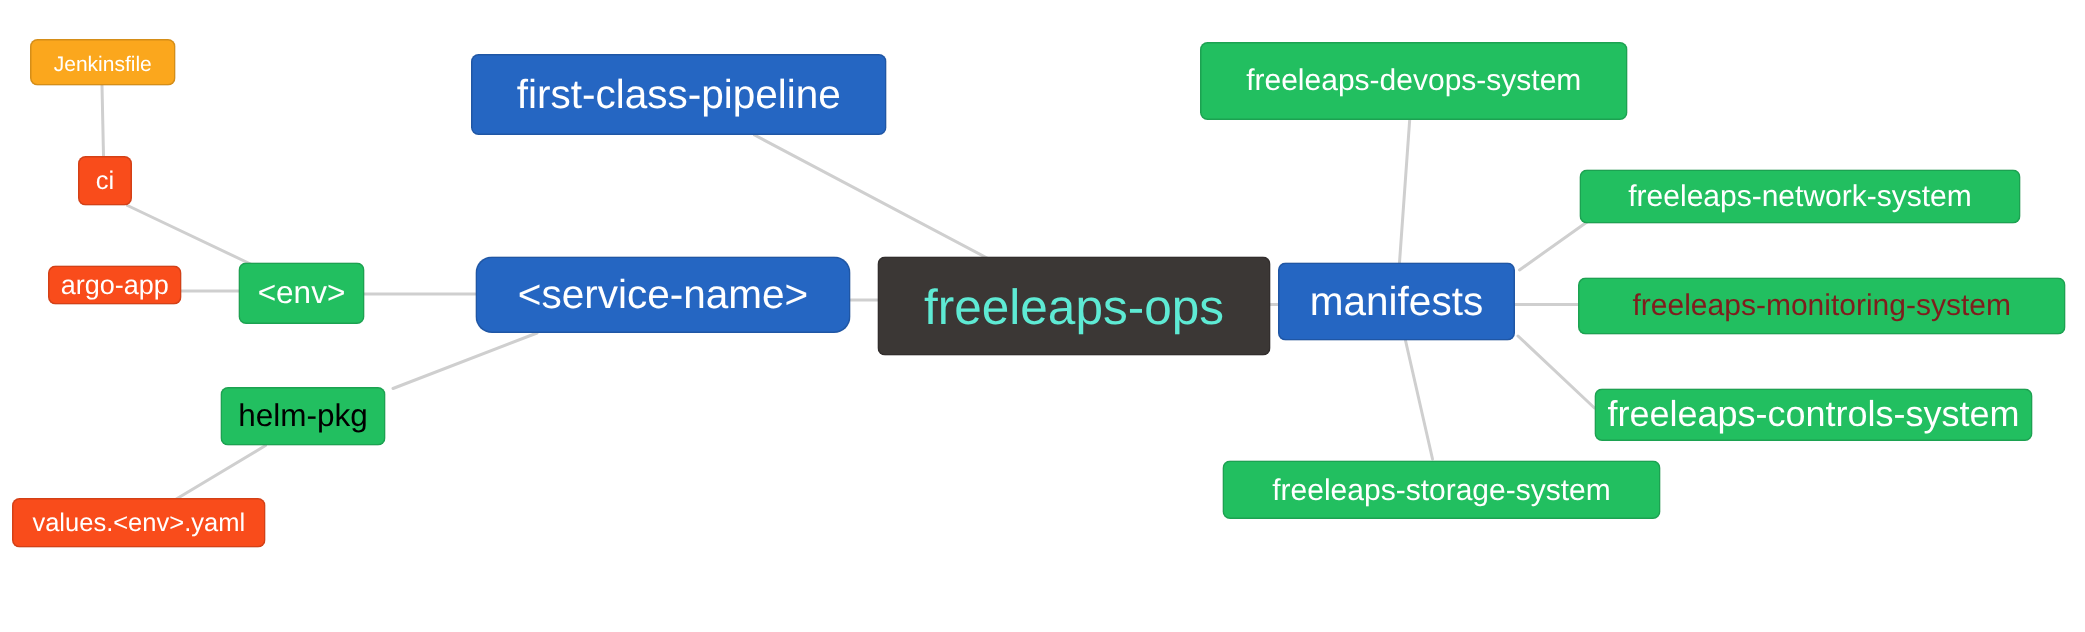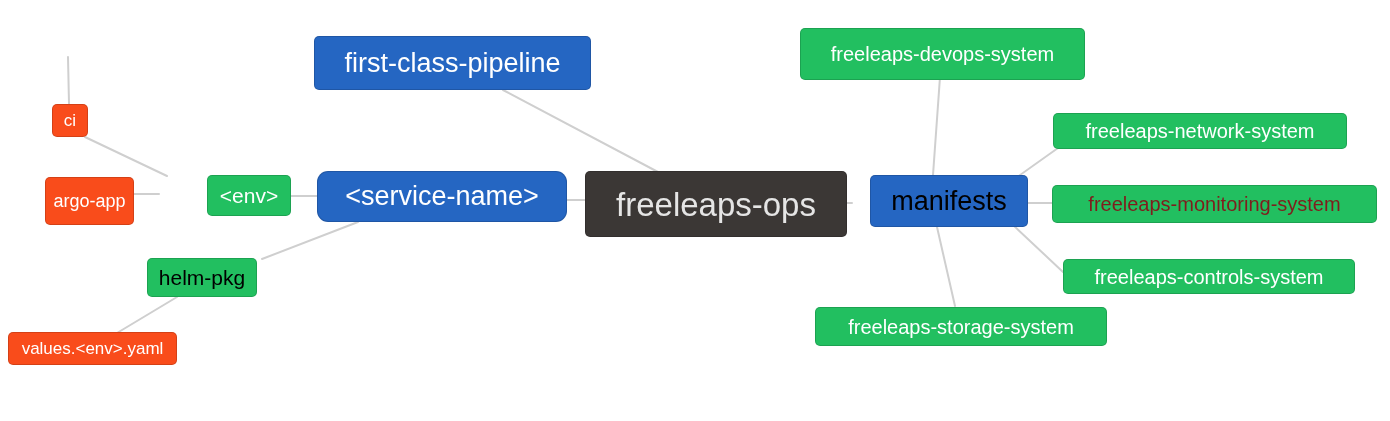--- a/index.html
+++ b/index.html
@@ -57,27 +57,28 @@
       <line x1="503" y1="90" x2="658" y2="172" stroke="#cfcfcf"></line>
       <line x1="567" y1="200" x2="585" y2="200" stroke="#cfcfcf"></line>
       <line x1="847" y1="203" x2="852" y2="203" stroke="#cfcfcf"></line>
       <line x1="933" y1="175" x2="941" y2="63" stroke="#cfcfcf"></line>
       <line x1="1013" y1="180" x2="1058" y2="148" stroke="#cfcfcf"></line>
       <line x1="1010" y1="203" x2="1052" y2="203" stroke="#cfcfcf"></line>
       <line x1="1012" y1="224" x2="1063" y2="272" stroke="#cfcfcf"></line>
       <line x1="937" y1="227" x2="955" y2="306" stroke="#cfcfcf"></line>
     </svg>
 
+<div class="node" style="left: 20px; top: 26px; width: 97px; height: 31px; font-size: 14px; background: rgb(251, 167, 29); color: rgb(255, 255, 255);">Jenkinsfile</div>
     <div class="node" style="left: 52px; top: 104px; width: 36px; height: 33px; font-size: 17px; background: rgb(249, 76, 27); color: rgb(255, 255, 255);">ci</div>
-    <div class="node" style="left: 45px; top: 177px; width: 89px; height: 48px; font-size: 18px; background: rgb(249, 76, 27); color: rgb(255, 255, 255);">argo-app</div>
-    <div class="node" style="left: 159px; top: 175px; width: 84px; height: 41px; font-size: 21px; background: rgb(34, 191, 96); color: rgb(255, 255, 255); margin-left: 48px;">&lt;env&gt;</div>
+    <div class="node" style="left: 32px; top: 177px; width: 89px; height: 26px; font-size: 18px; background: rgb(249, 76, 27); color: rgb(255, 255, 255);">argo-app</div>
+    <div class="node" style="left: 159px; top: 175px; width: 84px; height: 41px; font-size: 21px; background: rgb(34, 191, 96); color: rgb(255, 255, 255);">&lt;env&gt;</div>
     <div class="node" style="left: 147px; top: 258px; width: 110px; height: 39px; font-size: 21px; background: rgb(34, 191, 96); color: #000000;">helm-pkg</div>
     <div class="node" style="left: 8px; top: 332px; width: 169px; height: 33px; font-size: 17px; background: rgb(249, 76, 27); color: rgb(255, 255, 255);">values.&lt;env&gt;.yaml</div>
     <div class="node" style="left: 314px; top: 36px; width: 277px; height: 54px; font-size: 27px; background: rgb(37, 102, 194); color: rgb(255, 255, 255);">first-class-pipeline</div>
     <div class="node" style="left: 317px; top: 171px; width: 250px; height: 51px; font-size: 27px; background: rgb(37, 102, 194); color: rgb(255, 255, 255); border-radius: 11px;">&lt;service-name&gt;</div>
-    <div class="node" style="left: 585px; top: 171px; width: 262px; height: 66px; font-size: 33px; background: rgb(59, 55, 53); color: #e5e5e5;">freeleaps-ops</div>
-    <div class="node" style="left: 852px; top: 175px; width: 158px; height: 52px; font-size: 27px; background: rgb(37, 102, 194); color: #000000; margin-left: 18px;">manifests</div>
+    <div class="node" style="left: 585px; top: 171px; width: 262px; height: 66px; font-size: 33px; background: rgb(59, 55, 53); color: #5eead4;">freeleaps-ops</div>
+    <div class="node" style="left: 852px; top: 175px; width: 158px; height: 52px; font-size: 27px; background: rgb(37, 102, 194); color: #ffffff;">manifests</div>
     <div class="node" style="left: 800px; top: 28px; width: 285px; height: 52px; font-size: 20px; background: rgb(34, 191, 96); color: rgb(255, 255, 255);">freeleaps-devops-system</div>
     <div class="node" style="left: 1053px; top: 113px; width: 294px; height: 36px; font-size: 20px; background: rgb(34, 191, 96); color: rgb(255, 255, 255);">freeleaps-network-system</div>
     <div class="node" style="left: 1052px; top: 185px; width: 325px; height: 38px; font-size: 20px; background: rgb(34, 191, 96); color: #7f1d1d;">freeleaps-monitoring-system</div>
-    <div class="node" style="left: 1063px; top: 259px; width: 292px; height: 35px; font-size: 20px; background: rgb(34, 191, 96); color: rgb(255, 255, 255);">freeleaps-controls-system</div>
+    <div class="node" style="left: 1063px; top: 259px; width: 292px; height: 35px; font-size: 24px; background: rgb(34, 191, 96); color: rgb(255, 255, 255);">freeleaps-controls-system</div>
     <div class="node" style="left: 815px; top: 307px; width: 292px; height: 39px; font-size: 20px; background: rgb(34, 191, 96); color: rgb(255, 255, 255);">freeleaps-storage-system</div>
   </div>
 
 </body></html>

